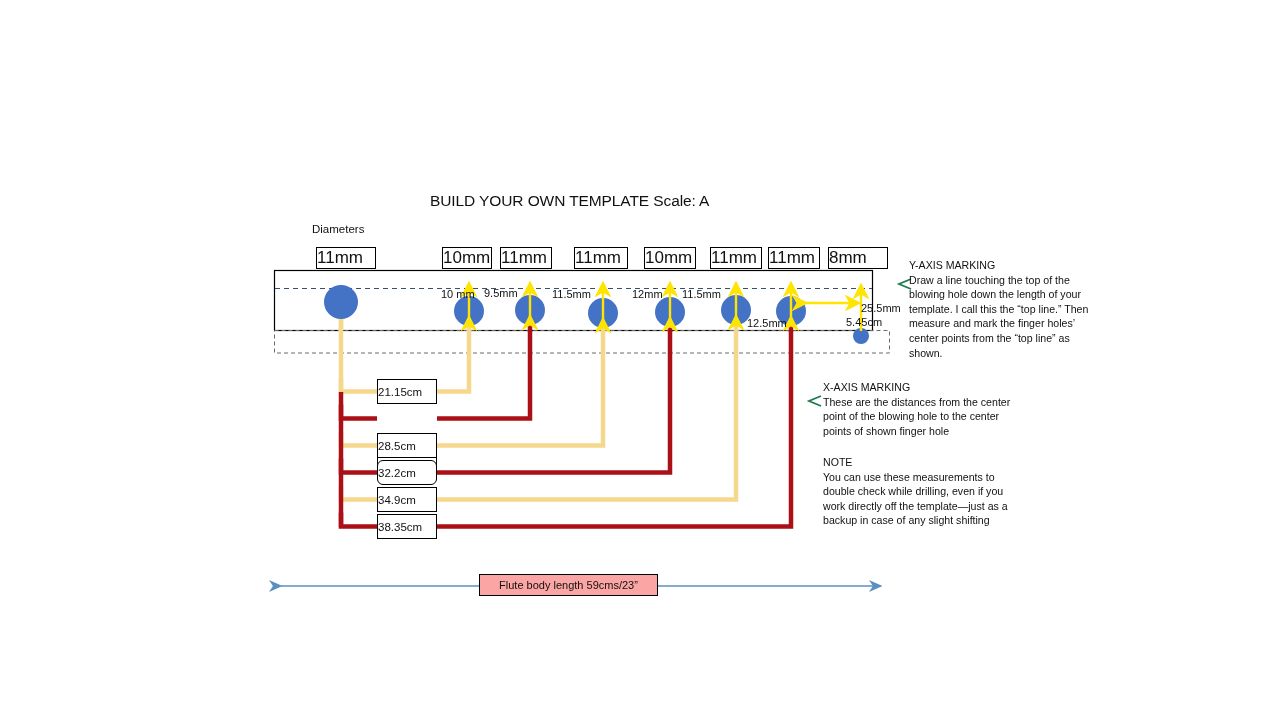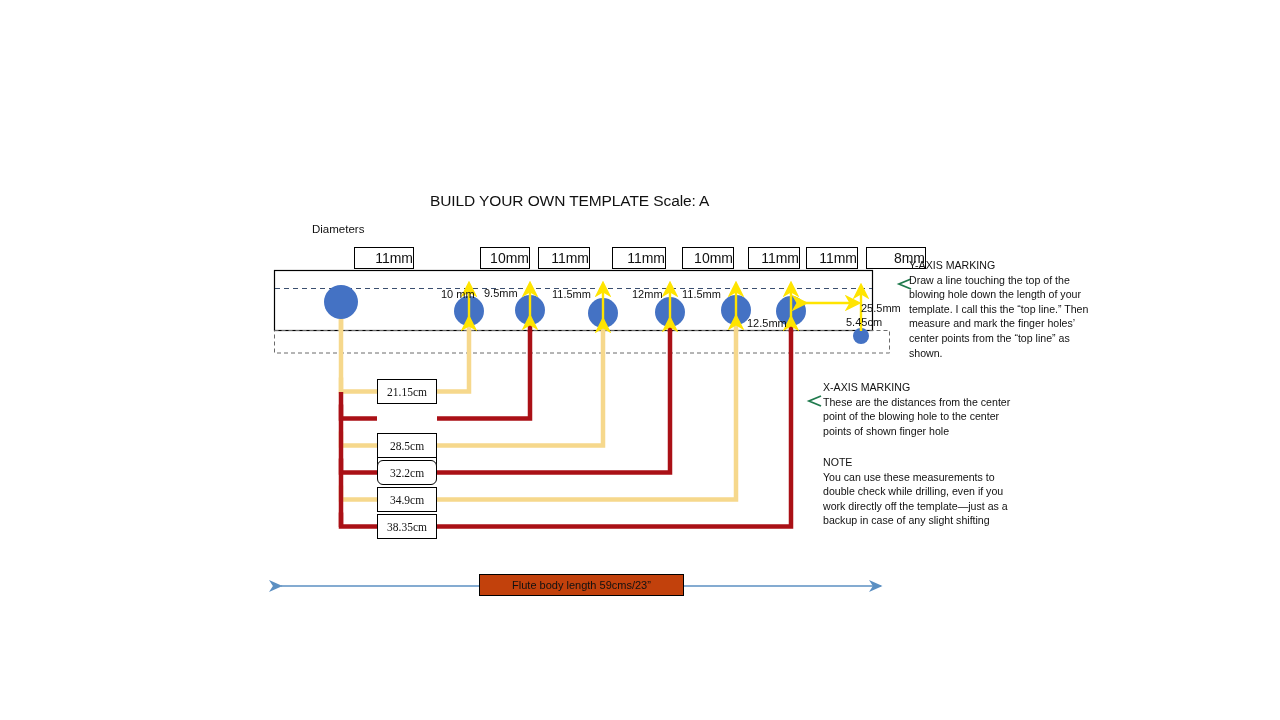--- a/index.html
+++ b/index.html
@@ -6,34 +6,34 @@
   body{width:1280px;height:720px;overflow:hidden;
        font-family:"Liberation Sans", sans-serif;color:#000;}
   #stage{position:relative;width:1280px;height:720px;}
   svg#canvas{position:absolute;left:0;top:0;width:1280px;height:720px;}
 
   .title{position:absolute;left:430px;top:192px;font-size:15.5px;
          letter-spacing:-0.1px;white-space:nowrap;color:#111;}
   .diam-caption{position:absolute;left:312px;top:223px;font-size:11.5px;color:#111;}
 
   .dbox{position:absolute;height:22px;border:1.1px solid #000;background:#fff;
-        display:flex;align-items:center;justify-content:flex-end;
-        font-size:14px;color:#111;box-sizing:border-box;margin-left:38px;}
+        display:flex;align-items:center;justify-content:flex-start;
+        font-size:17px;color:#111;box-sizing:border-box;}
 
   .mlabel{position:absolute;font-size:11px;color:#111;white-space:nowrap;}
 
   .distbox{position:absolute;left:377px;width:60px;height:25px;border:1.2px solid #000;
-           background:#fff;display:flex;align-items:center;justify-content:center;
-           font-size:11.5px;color:#111;box-sizing:border-box;z-index:6;font-family:Liberation Serif, serif;}
+           background:#fff;display:flex;align-items:center;
+           font-size:11.5px;color:#111;box-sizing:border-box;z-index:6;}
 
   .note{position:absolute;font-size:10.6px;line-height:14.6px;color:#111;width:185px;}
   .note .hd{display:block;}
 
-  .flutebox{position:absolute;left:479px;top:574px;width:205px;height:22px;
-            border:1.1px solid #000;background:#c2410c;display:flex;align-items:center;
+  .flutebox{position:absolute;left:479px;top:574px;width:179px;height:22px;
+            border:1.1px solid #000;background:#fca5a5;display:flex;align-items:center;
             justify-content:center;font-size:11px;color:#111;box-sizing:border-box;z-index:4;}
 </style>
 </head>
 <body>
 
 <div id="stage">
 
   <svg id="canvas">
     <defs>
       <marker id="yarrow" markerWidth="7" markerHeight="7" refX="3.5" refY="3.5" orient="auto">

